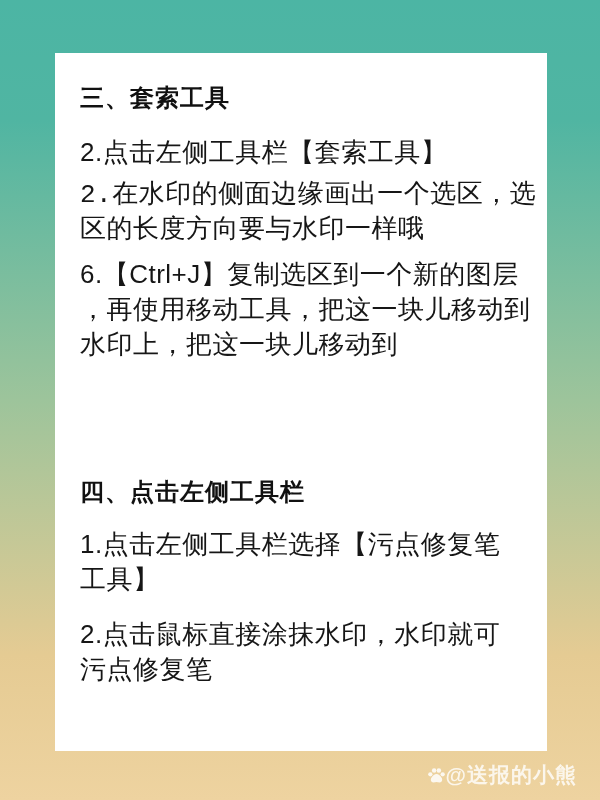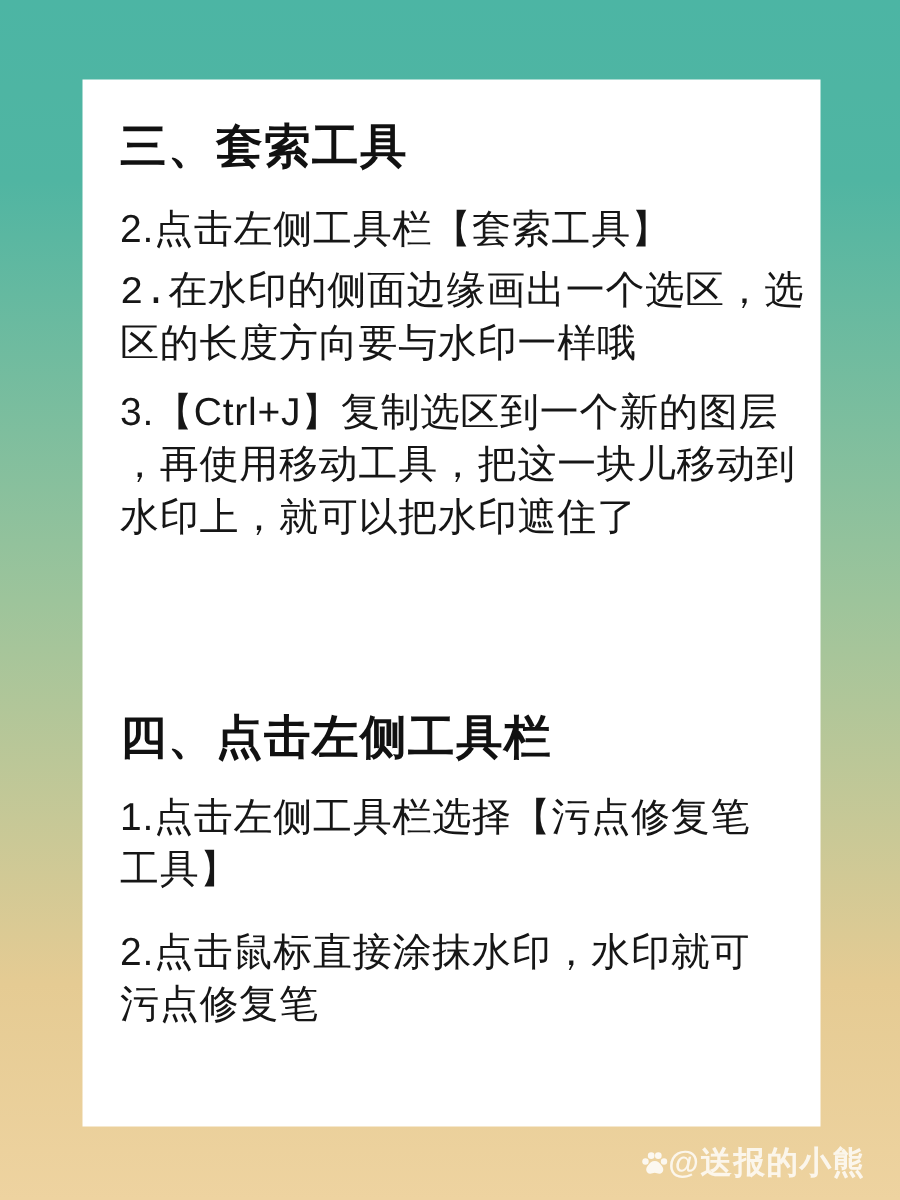--- a/index.html
+++ b/index.html
@@ -22,21 +22,21 @@
   .card {
     position: absolute;
     left: 55px;
     top: 53px;
     width: 492px;
     height: 698px;
     background: #ffffff;
     padding: 25px 26px 0 25px;
   }
   .section-heading {
-    font-size: 31px;
+    font-size: 24px;
     line-height: 39px;
     font-weight: 800;
     color: #111111;
     letter-spacing: 1px;
   }
   .step {
     font-size: 26px;
     line-height: 35px;
     font-weight: 500;
     color: #161616;
@@ -84,23 +84,23 @@
       <p class="step mt18">
         <span class="line">2.点击左侧工具栏【套索工具】</span>
       </p>
 
       <p class="step mt8">
         <span class="line">2.在水印的侧面边缘画出一个选区，选</span>
         <span class="line">区的长度方向要与水印一样哦</span>
       </p>
 
       <p class="step mt9">
-        <span class="line">3.【Ctrl+J】复制选区到一个新的图层</span>
+        <span class="line">6.【Ctrl+J】复制选区到一个新的图层</span>
         <span class="line">，再使用移动工具，把这一块儿移动到</span>
-        <span class="line">水印上，就可以把水印遮住了</span>
+        <span class="line">水印上，把这一块儿移动到</span>
       </p>
     </section>
 
     <section>
       <h2 class="section-heading mt110">四、点击左侧工具栏</h2>
 
       <p class="step mt16">
         <span class="line">1.点击左侧工具栏选择【污点修复笔</span>
         <span class="line">工具】</span>
       </p>

